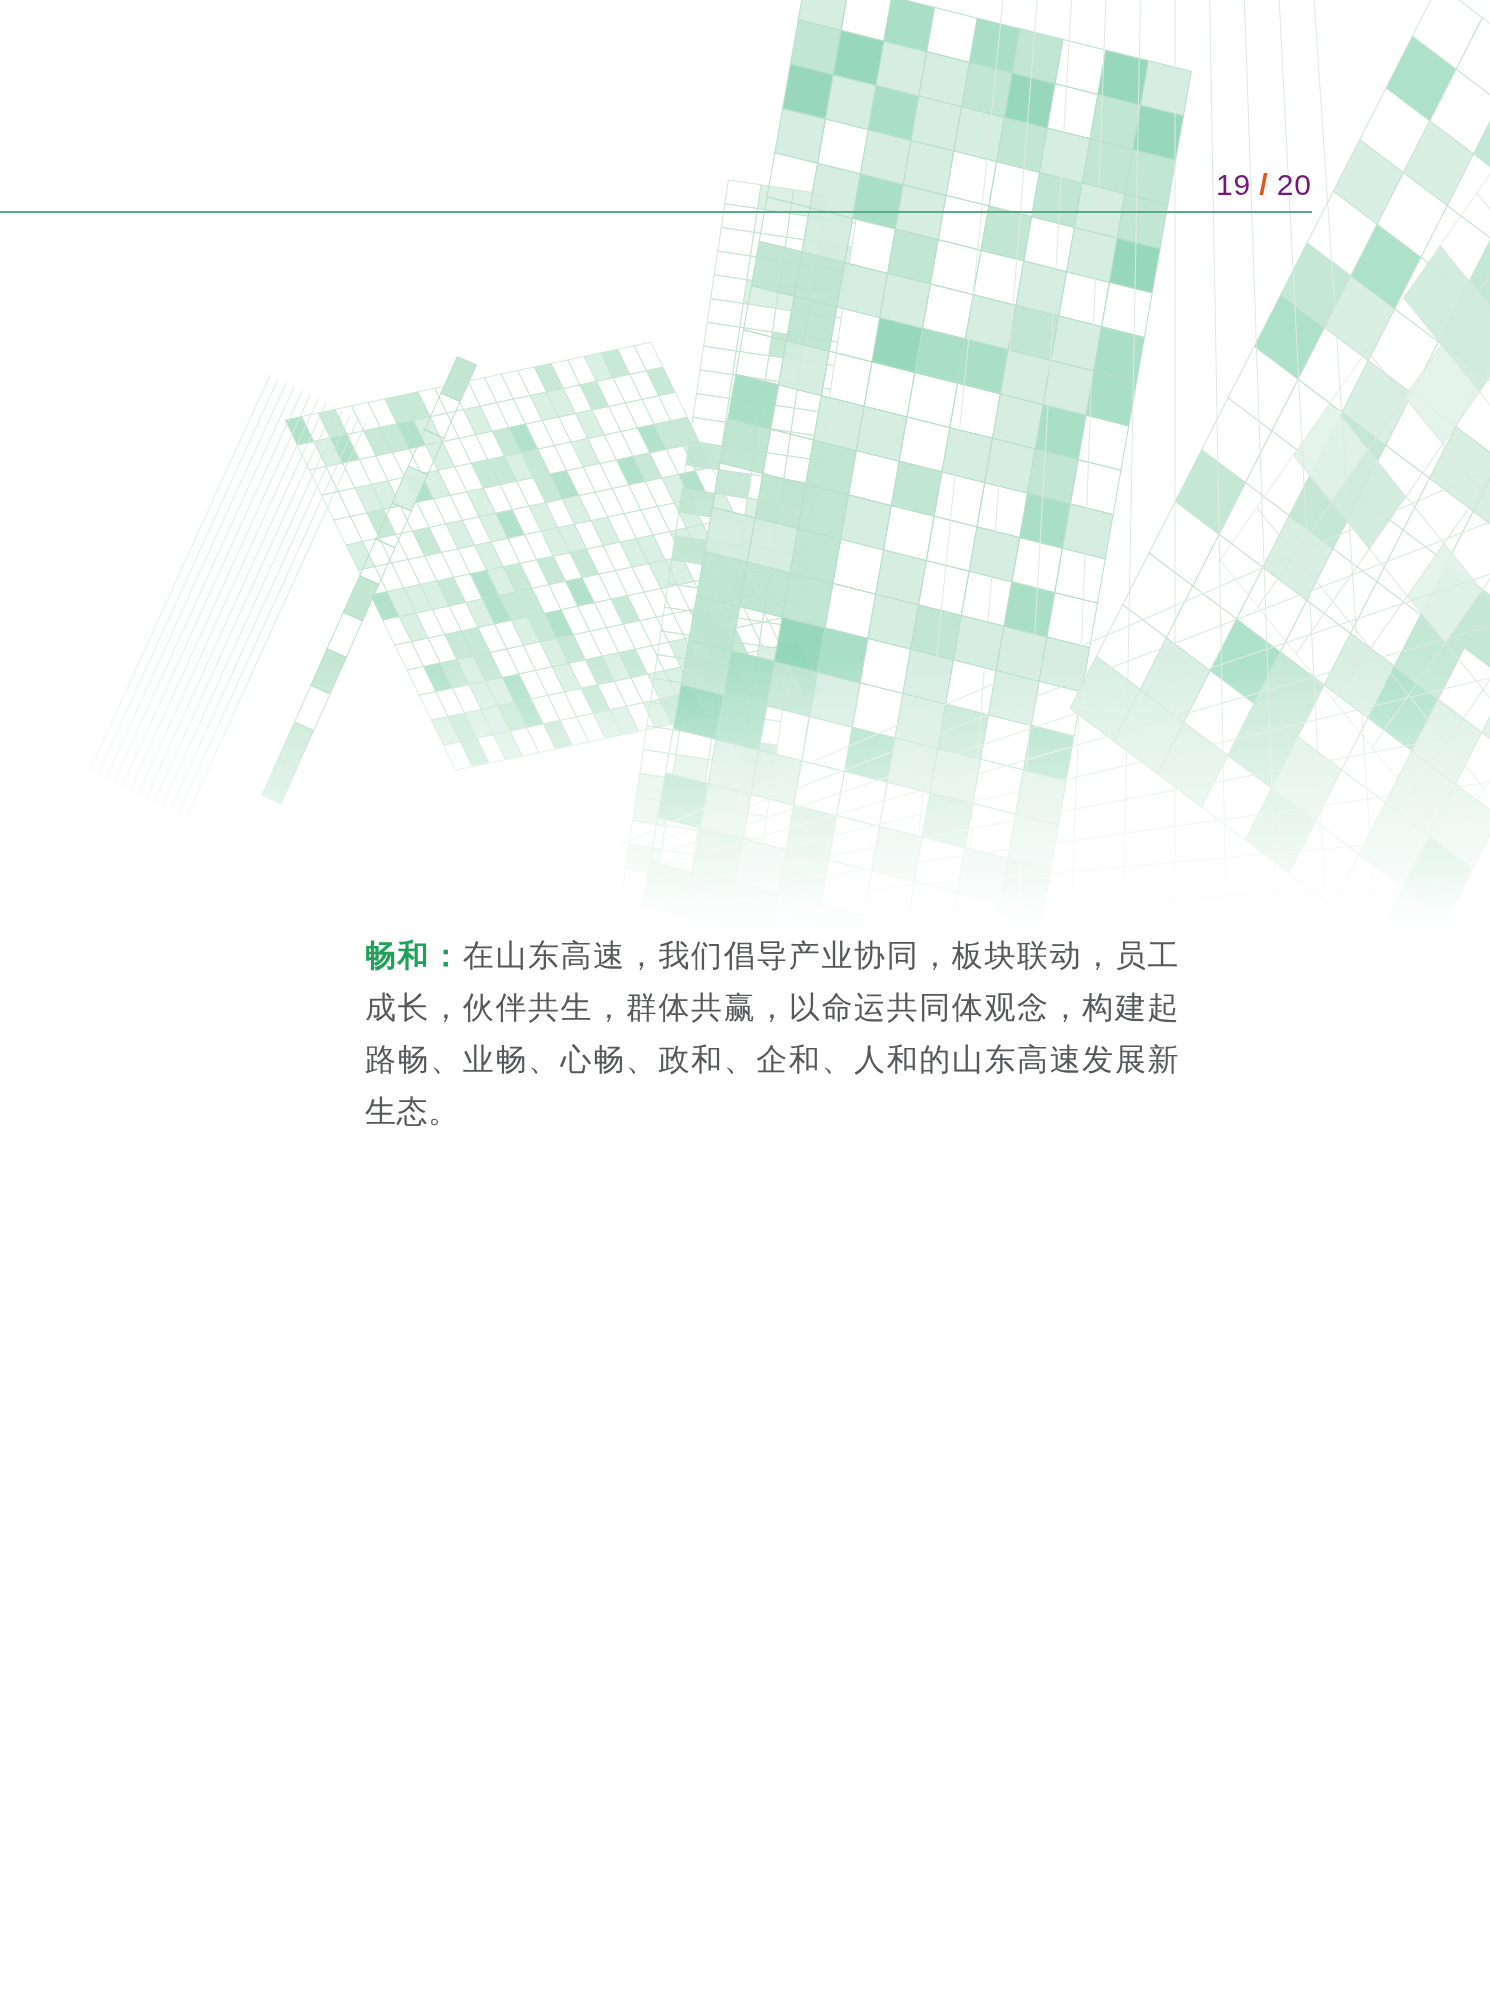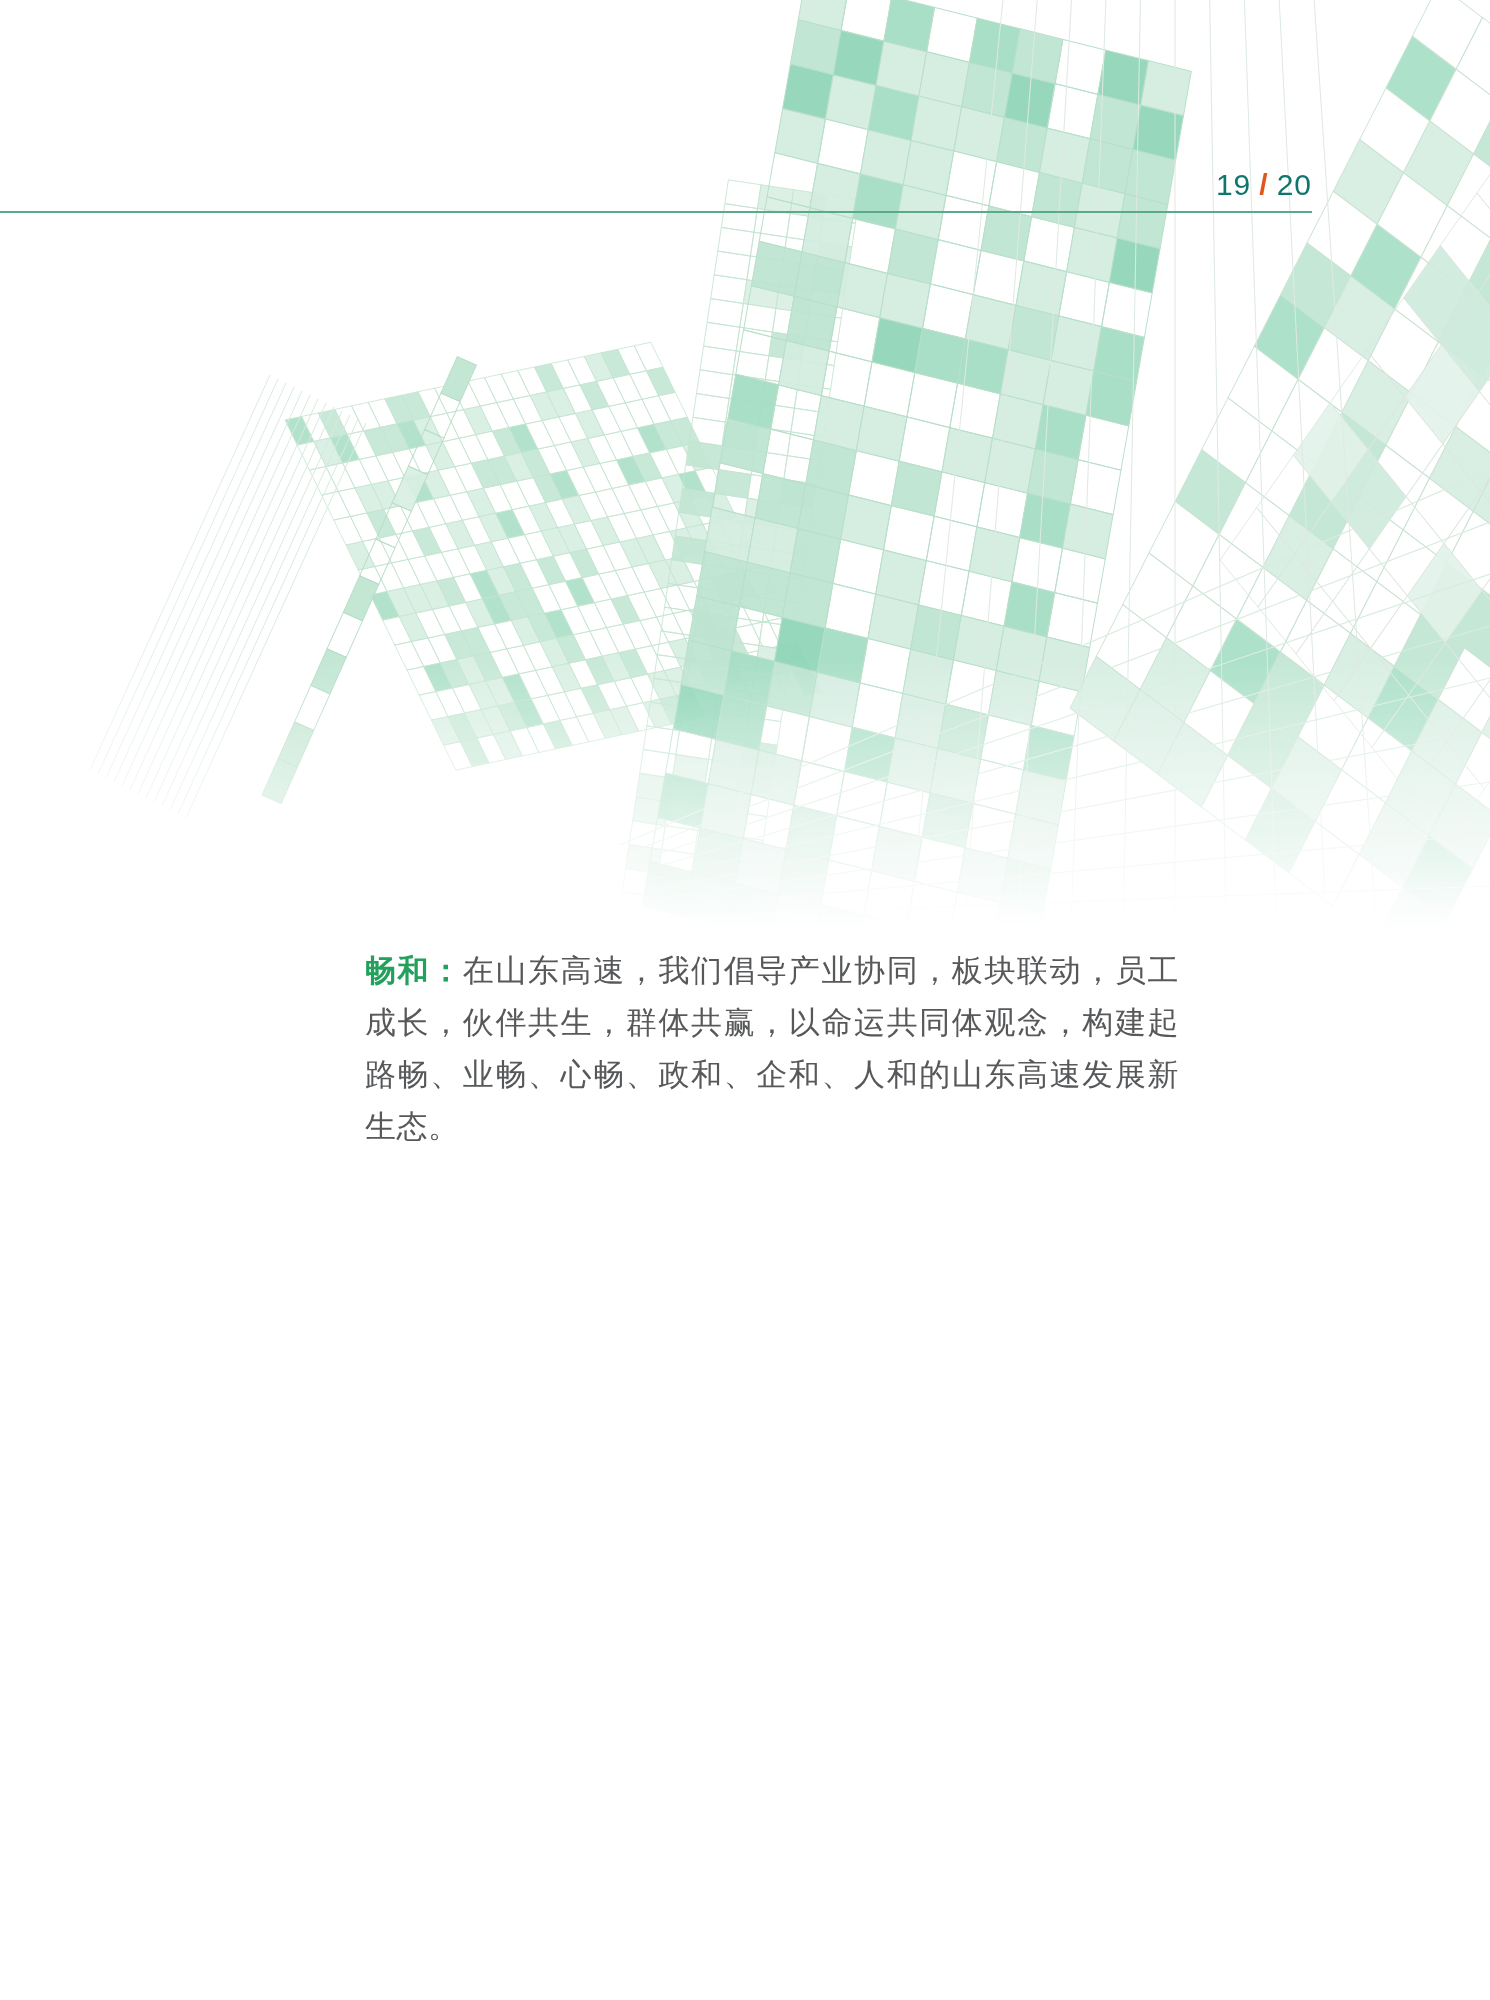--- a/index.html
+++ b/index.html
@@ -13,28 +13,28 @@
   }
   .header-rule{
     position:absolute;left:0;top:211px;width:1312px;height:2px;
     background:#5aa98b;z-index:3;
   }
   .page-number{
     position:absolute;top:170px;right:178px;z-index:4;
     font-size:30px;font-weight:500;letter-spacing:1px;
     display:flex;align-items:baseline;line-height:1;
   }
-  .page-number .num{color:#0f766e;}
+  .page-number .num{color:#701a75;}
   .page-number .sep{color:#e0561d;font-weight:700;margin:0 8px;font-style:normal;}
   .text-block{
     position:absolute;left:365px;top:930px;width:814px;z-index:4;
     font-size:31px;line-height:52px;color:#57585a;
     text-align:justify;letter-spacing:0.5px;
   }
-  .text-block p{margin:15px 0 52px 0;font-family:Liberation Serif, serif;}
+  .text-block p{margin:0 0 52px 0;font-family:Liberation Serif, serif;}
   .text-block p:last-child{margin-bottom:0;}
   .para-label{color:#23a05c;font-weight:700;}
 </style>
 </head>
 <body>
 
 <svg id="bsvg" class="illustration" viewBox="0 0 1490 980">
   <defs>
     <clipPath id="illClip">
         <rect x="0" y="0" width="1490" height="965"></rect>

